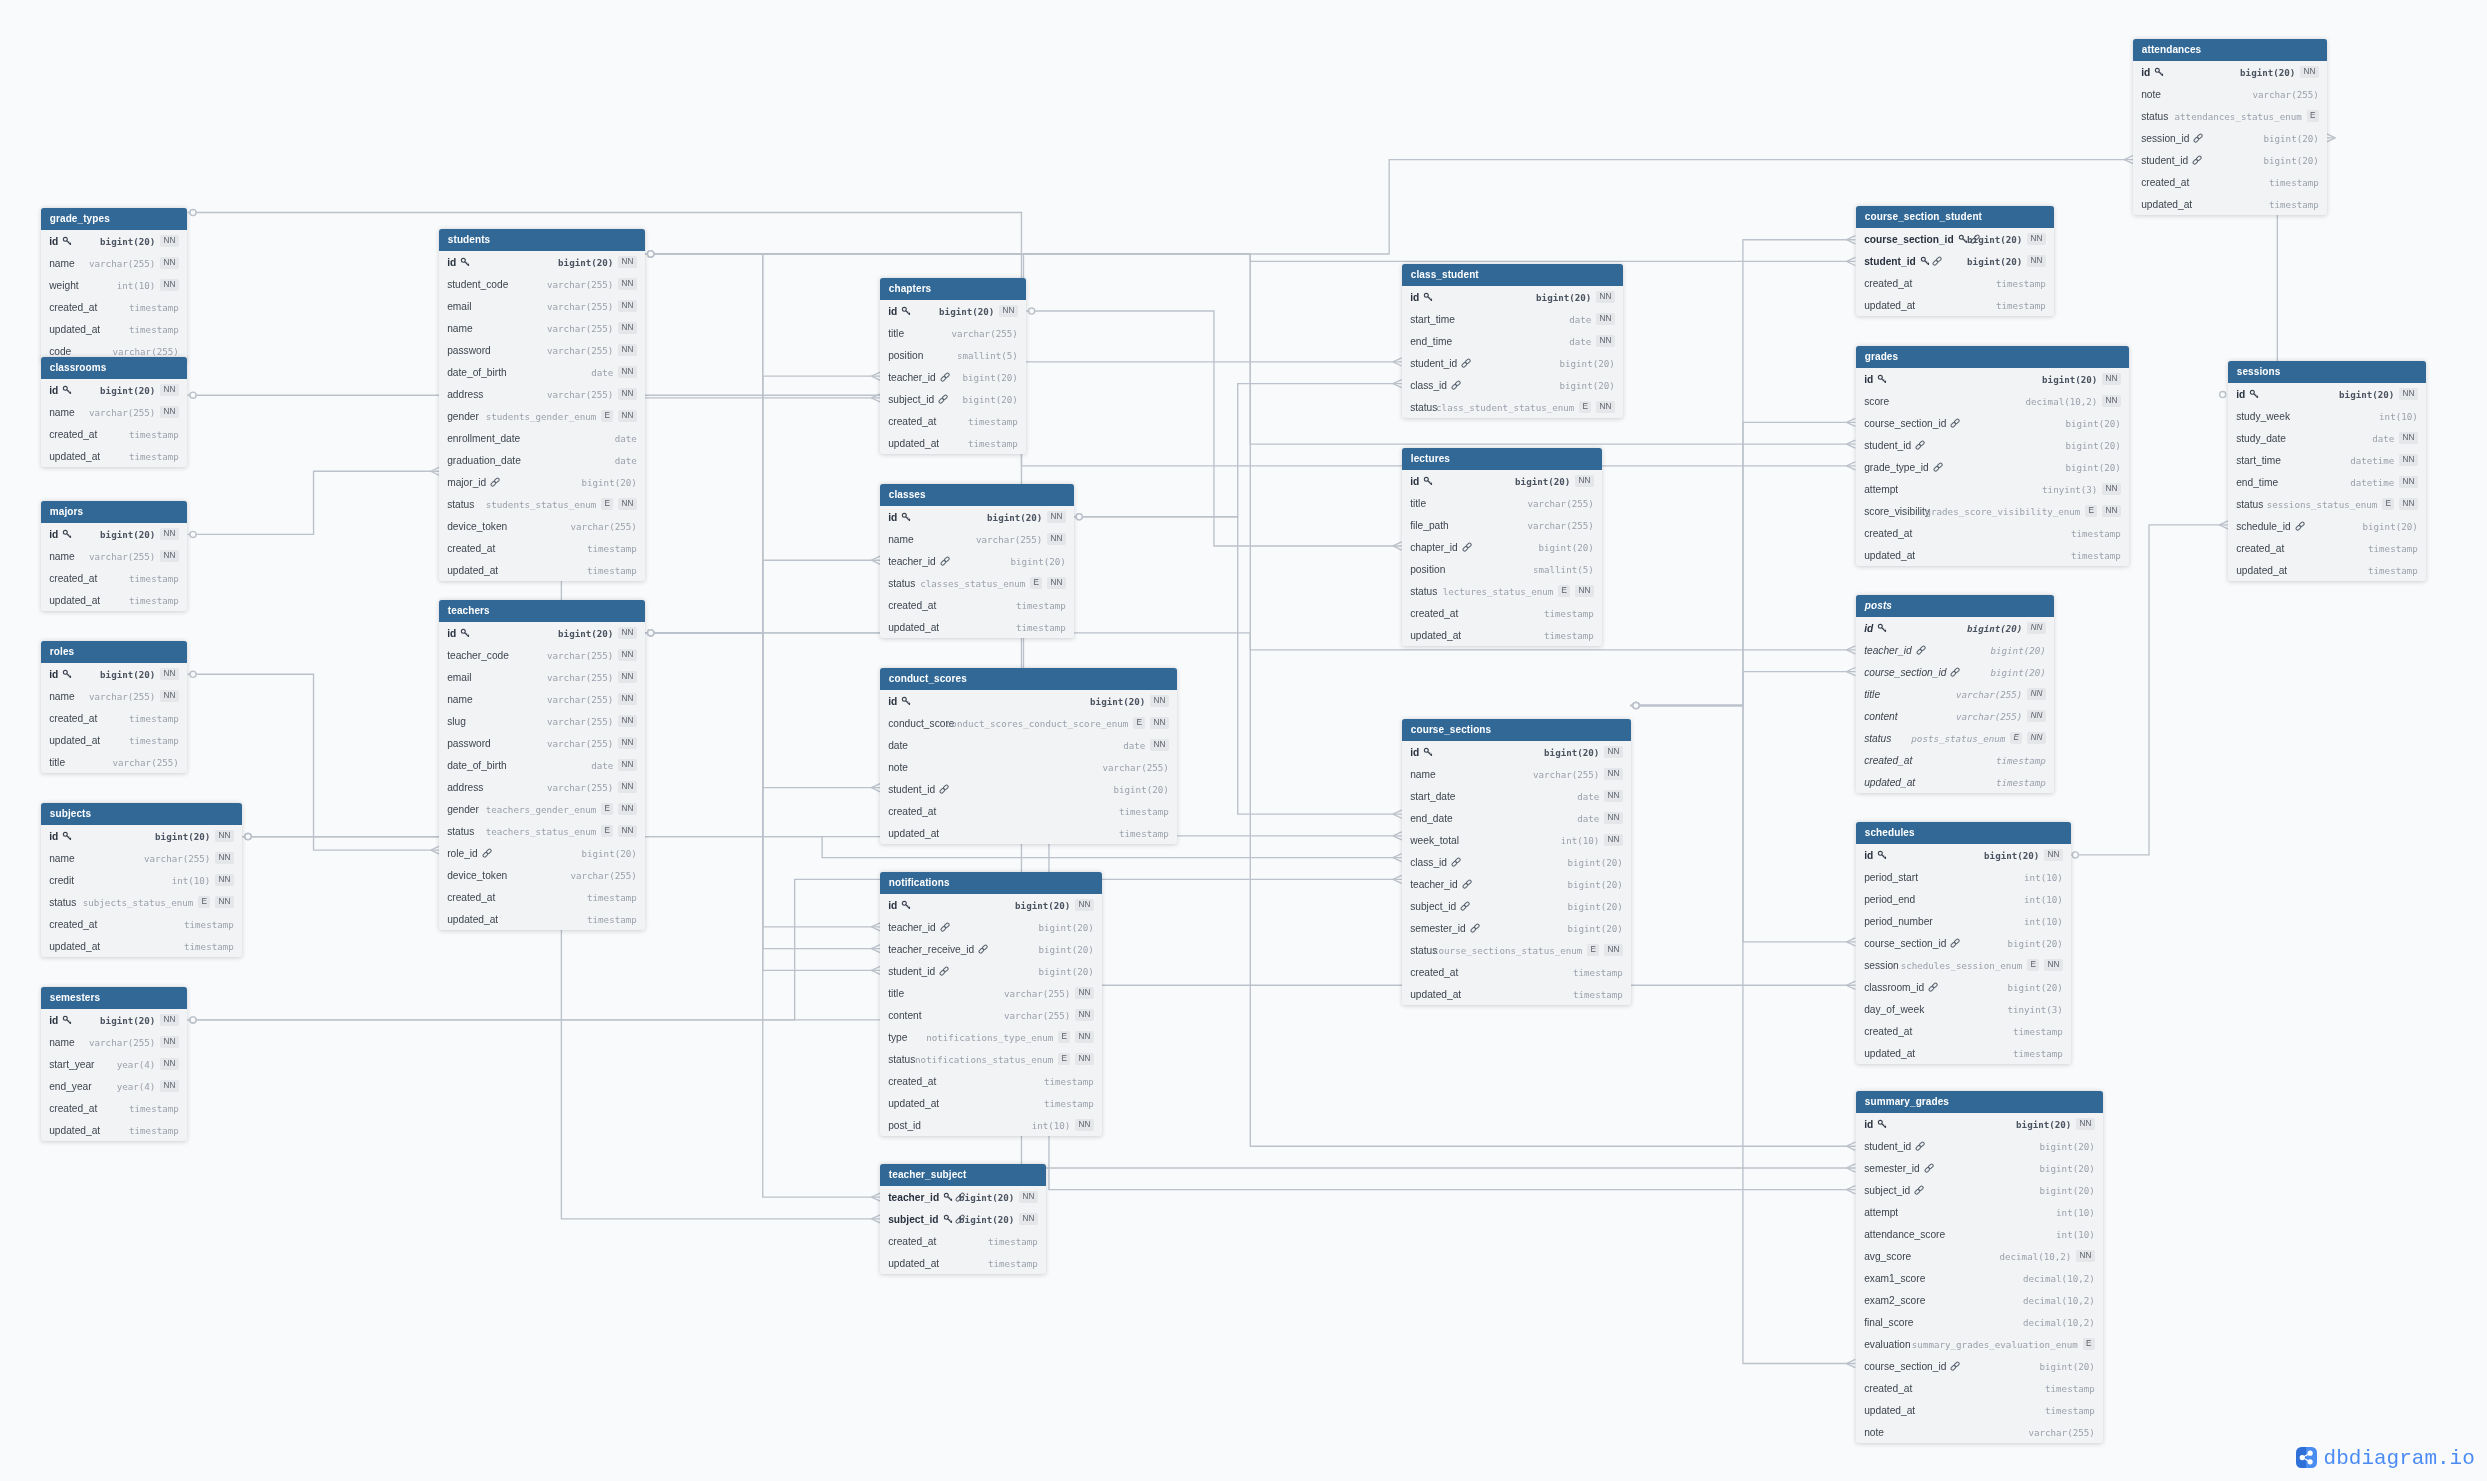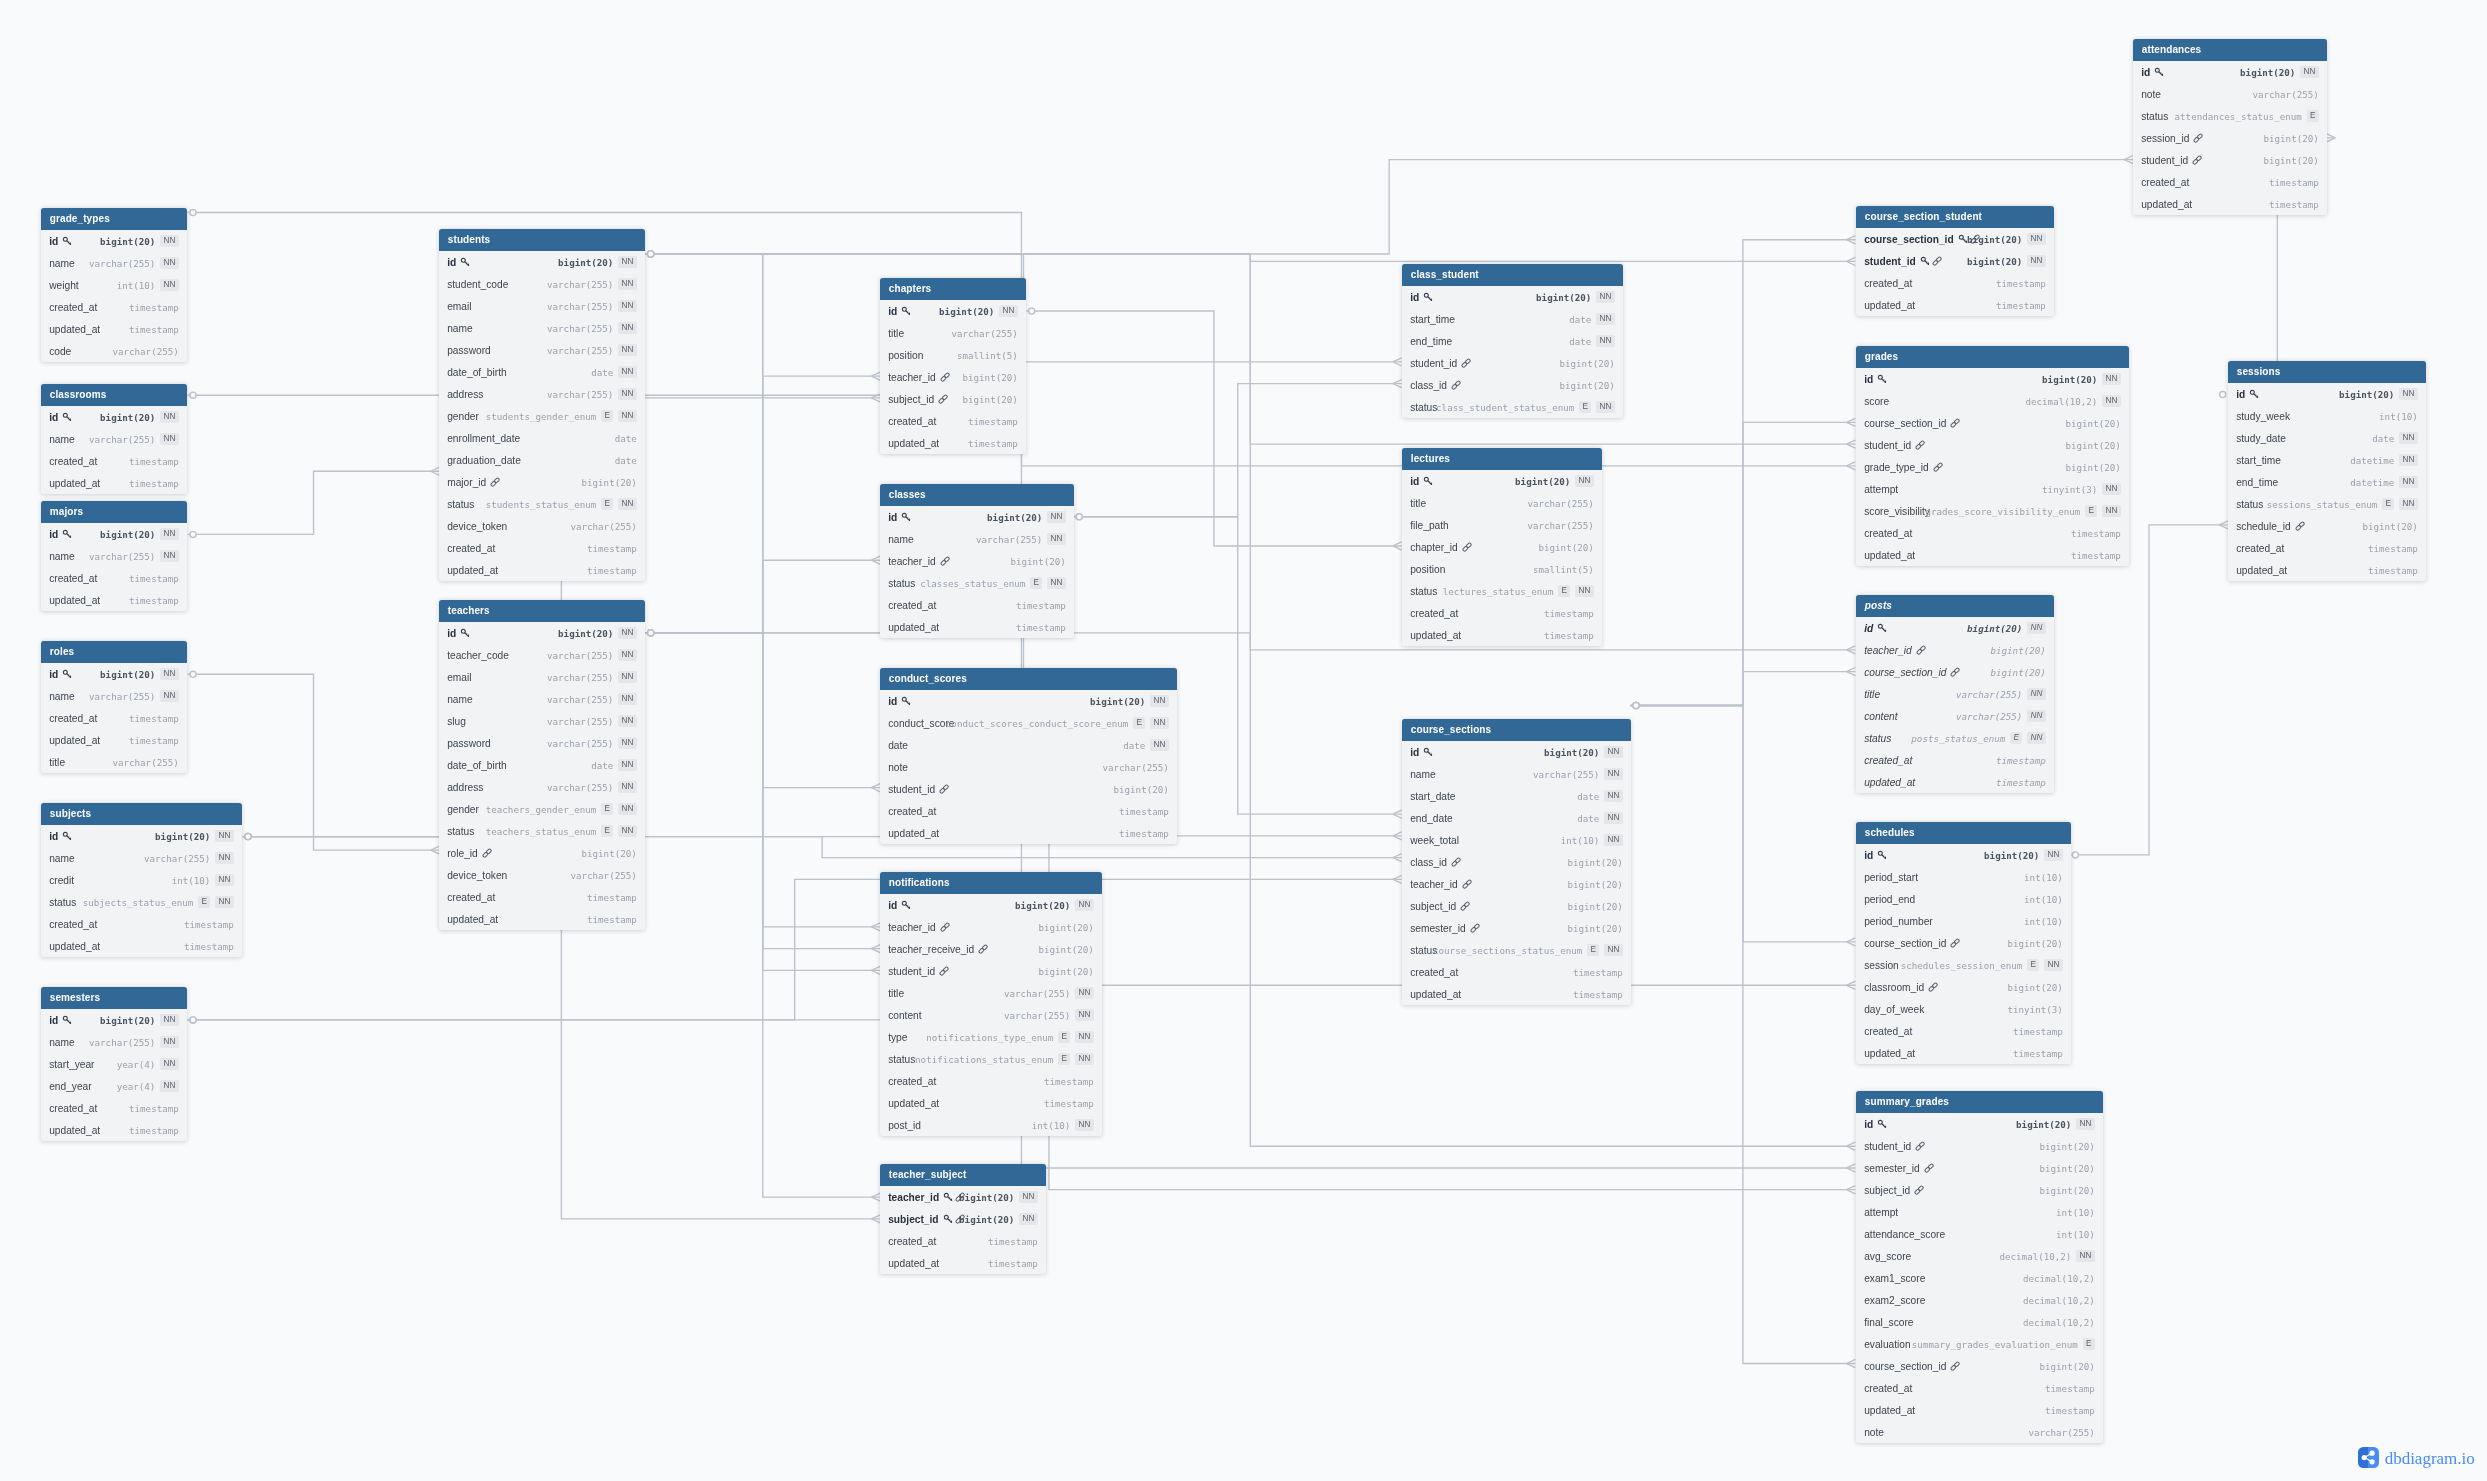--- a/index.html
+++ b/index.html
@@ -36,22 +36,22 @@
   .badge{
     background:#e5e6e9;color:#585f69;font-size:8.2px;line-height:1;
     border-radius:2px;padding:2px 3.4px;margin-left:4.8px;
     font-family:"Liberation Sans",sans-serif;
   }
   #brand{
     position:absolute;z-index:2;right:12.2px;bottom:11px;
     display:flex;align-items:center;gap:6.1px;cursor:pointer;
   }
   #brand .brand-text{
-    color:#4b8bf5;font-size:17px;font-weight:500;
-    font-family:Liberation Serif, serif;
+    color:#4b8bf5;font-size:21px;font-weight:500;
+    font-family:Liberation Mono, monospace;
   }
 </style>
 </head>
 <body>
 
 <svg id="rel-layer" width="2487" height="1481" viewBox="0 0 3662 2181">
     <g fill="none" stroke="#bcc2cb" stroke-width="2">
       <path d="M647 694 H634 H461.5 V787 H276"></path>
       <path d="M634 694 L647 688 M634 694 L647 700"></path>
       <circle cx="284" cy="787" r="4.5" fill="#f9fafb"></circle>
@@ -279,21 +279,21 @@
       </div>
       <div class="fr">
         <span class="fname">
           <span>code</span>
         </span>
         <span class="fright">
           <span class="ftype">varchar(255)</span>
         </span>
       </div>
     </div>
-    <div class="tbl" style="left: 41px; top: 384px; width: 146px;">
+    <div class="tbl" style="left: 41px; top: 357px; width: 146px;">
       <div class="tbl-h">classrooms</div>
       <div class="fr pk">
         <span class="fname">
           <span>id</span>
           <span class="ficons">
             <span>
               <svg width="10.2" height="10.2" viewBox="0 0 16 16" fill="none" stroke="#39424e" stroke-width="1.7" stroke-linecap="round">
                 <circle cx="5.2" cy="5.2" r="3.1"></circle>
                 <path d="M7.5 7.5 L13.4 13.4 M13.4 13.4 L13.4 10.9 M10.7 10.7 L10.7 8.9"></path>
               </svg>

